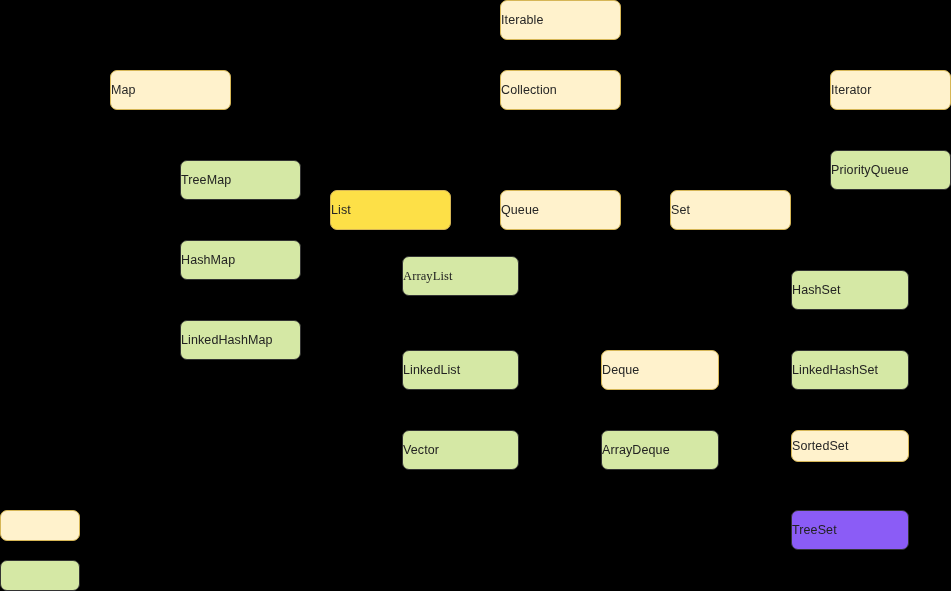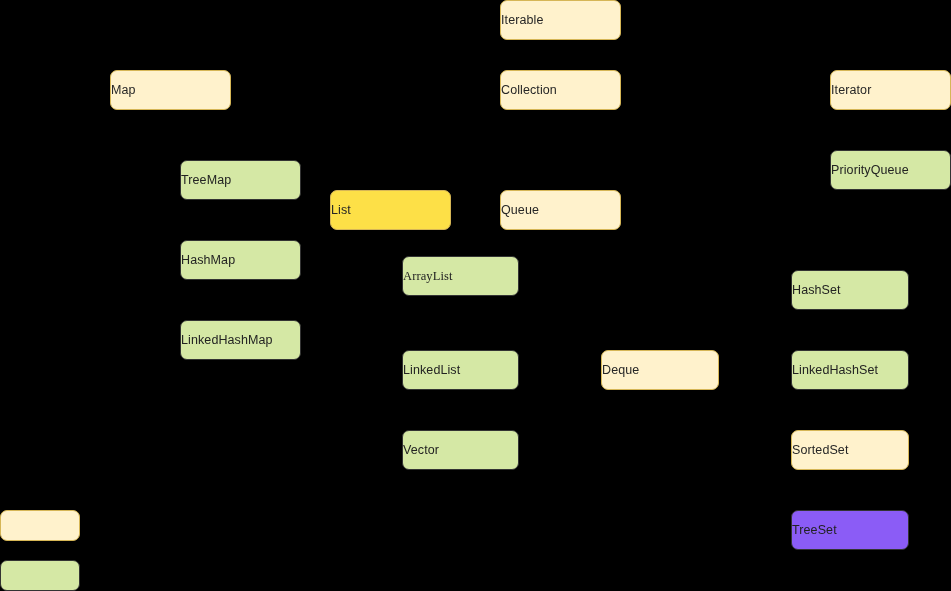--- a/index.html
+++ b/index.html
@@ -90,20 +90,23 @@
     </div>
     <div class="node node-class" style="left: 830px; top: 150px; width: 121px; height: 40px; background: rgb(213, 232, 165); border-color: rgb(51, 51, 51);">
       <span class="node-label">PriorityQueue</span>
     </div>
     <div class="node node-interface" style="left: 330px; top: 190px; width: 121px; height: 40px; background: #fde047; border-color: rgb(214, 182, 86);">
       <span class="node-label">List</span>
     </div>
     <div class="node node-interface" style="left: 500px; top: 190px; width: 121px; height: 40px; background: rgb(255, 242, 204); border-color: rgb(214, 182, 86);">
       <span class="node-label">Queue</span>
     </div>
+    <div class="node node-interface" style="left: 670px; top: 190px; width: 121px; height: 40px; background: rgb(255, 242, 204); border-color: rgb(214, 182, 86);">
+      <span class="node-label">Set</span>
+    </div>
     <div class="node node-class" style="left: 180px; top: 240px; width: 121px; height: 40px; background: rgb(213, 232, 165); border-color: rgb(51, 51, 51);">
       <span class="node-label">HashMap</span>
     </div>
     <div class="node node-class" style="left: 402px; top: 256px; width: 117px; height: 40px; background: rgb(213, 232, 165); border-color: rgb(51, 51, 51); font-family: Liberation Serif, serif;">
       <span class="node-label">ArrayList</span>
     </div>
     <div class="node node-class" style="left: 180px; top: 320px; width: 121px; height: 40px; background: rgb(213, 232, 165); border-color: rgb(51, 51, 51);">
       <span class="node-label">LinkedHashMap</span>
     </div>
     <div class="node node-class" style="left: 791px; top: 270px; width: 118px; height: 40px; background: rgb(213, 232, 165); border-color: rgb(51, 51, 51);">
@@ -114,21 +117,24 @@
     </div>
     <div class="node node-interface" style="left: 601px; top: 350px; width: 118px; height: 40px; background: rgb(255, 242, 204); border-color: rgb(214, 182, 86);">
       <span class="node-label">Deque</span>
     </div>
     <div class="node node-class" style="left: 791px; top: 350px; width: 118px; height: 40px; background: rgb(213, 232, 165); border-color: rgb(51, 51, 51);">
       <span class="node-label">LinkedHashSet</span>
     </div>
     <div class="node node-class" style="left: 402px; top: 430px; width: 117px; height: 40px; background: rgb(213, 232, 165); border-color: rgb(51, 51, 51);">
       <span class="node-label">Vector</span>
     </div>
-    <div class="node node-interface" style="left: 791px; top: 430px; width: 118px; height: 40px; background: rgb(255, 242, 204); border-color: rgb(214, 182, 86);">
+    <div class="node node-class" style="left: 601px; top: 430px; width: 118px; height: 40px; background: rgb(213, 232, 165); border-color: rgb(51, 51, 51);">
+      <span class="node-label">ArrayDeque</span>
+    </div>
+    <div class="node node-interface" style="left: 791px; top: 430px; width: 118px; height: 32px; background: rgb(255, 242, 204); border-color: rgb(214, 182, 86);">
       <span class="node-label">SortedSet</span>
     </div>
     <div class="node node-class" style="left: 791px; top: 510px; width: 118px; height: 40px; background: #8b5cf6; border-color: rgb(51, 51, 51);">
       <span class="node-label">TreeSet</span>
     </div>
     <div class="legend-swatch legend-interface" style="left: 0px; top: 510px; width: 80px; height: 31px; background: rgb(255, 242, 204); border-color: rgb(214, 182, 86);"><span></span></div>
     <div class="legend-swatch legend-class" style="left: 0px; top: 560px; width: 80px; height: 31px; background: rgb(213, 232, 165); border-color: rgb(51, 51, 51);"><span></span></div>
   </div>
 
 </body></html>

